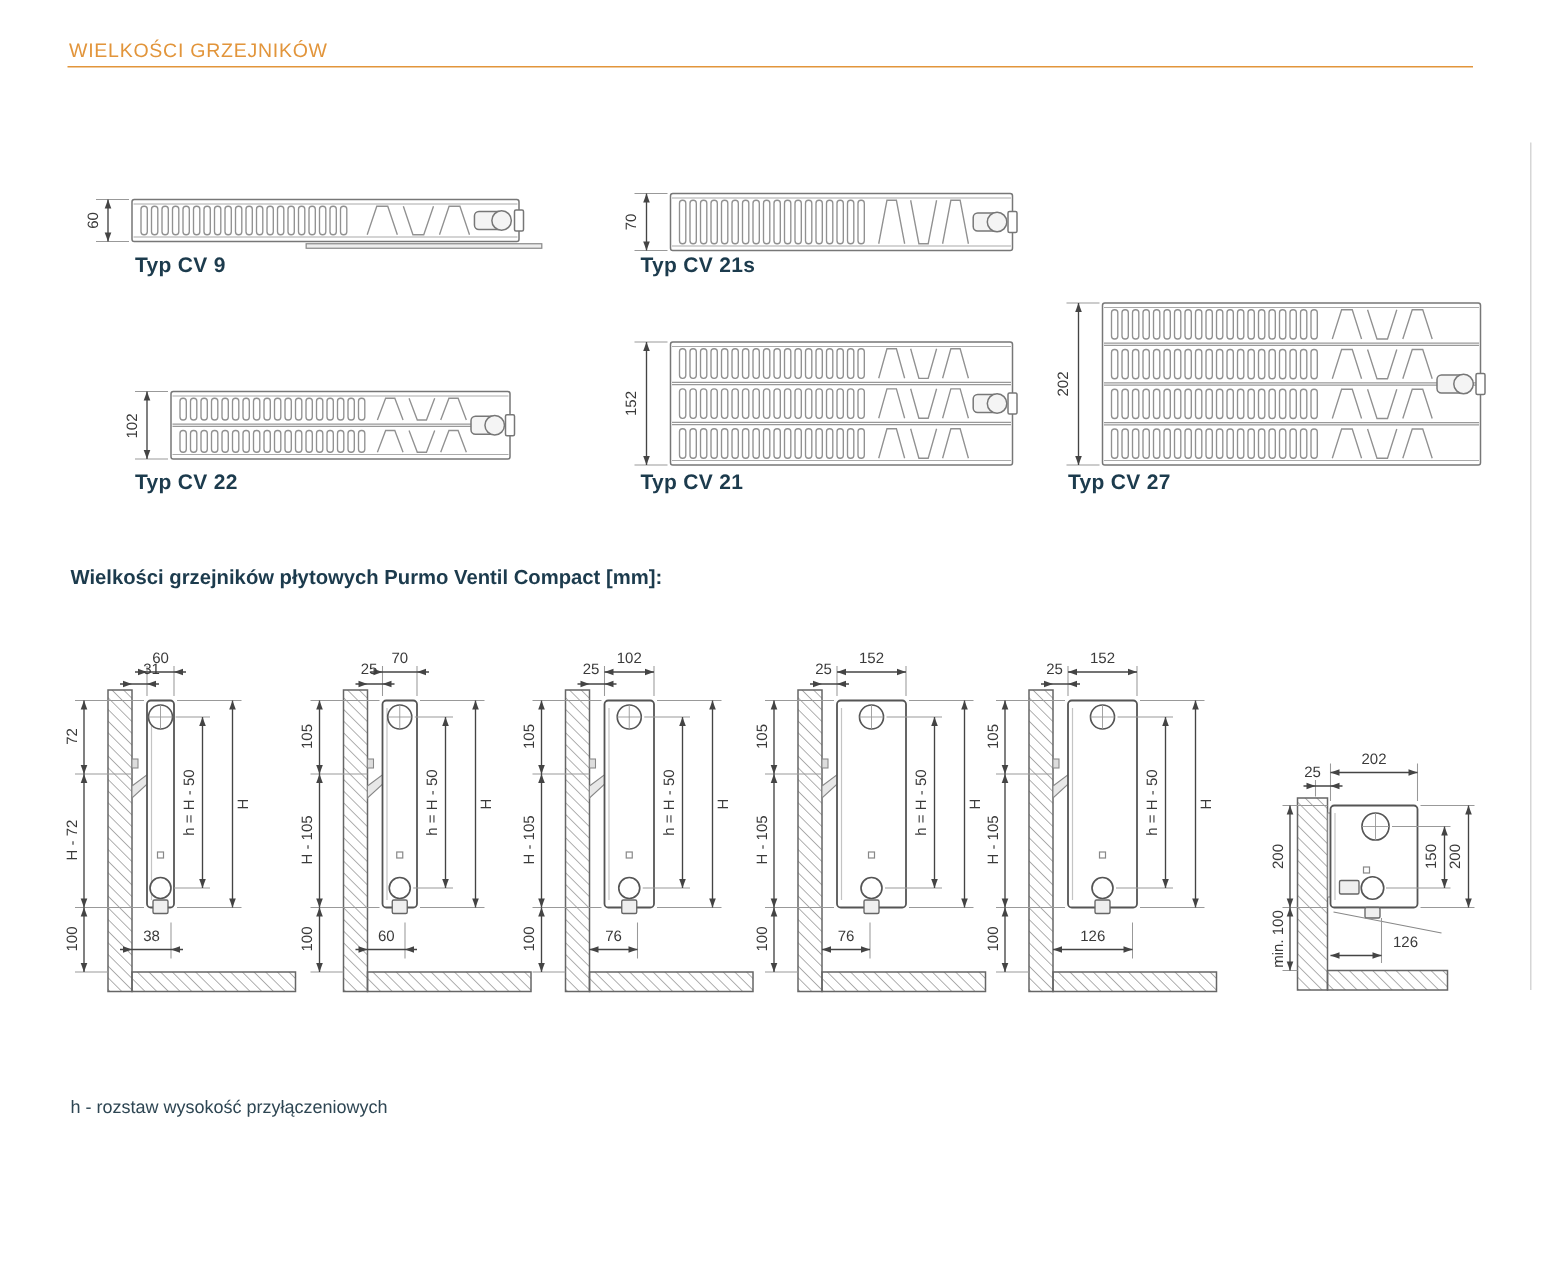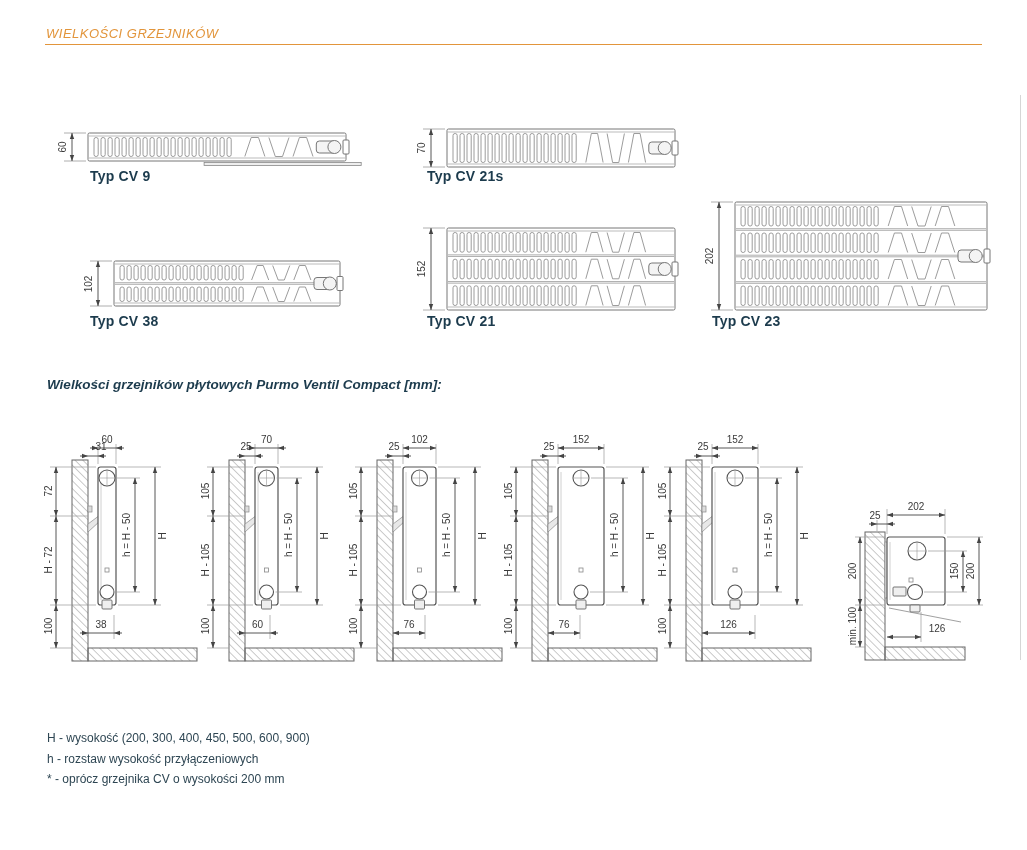--- a/index.html
+++ b/index.html
@@ -8,21 +8,20 @@
     --ink2:#2E4653;
   }
   *{box-sizing:border-box;margin:0;padding:0;}
   html,body{width:1027px;height:850px;background:#fff;overflow:hidden;}
   body{position:relative;font-family:"Liberation Sans",sans-serif;}
 
   .page-title{
     position:absolute;left:46px;top:26px;
     font-size:13px;font-weight:400;letter-spacing:.5px;
     color:var(--accent);
-    font-style:italic;
   }
   .title-underline{
     position:absolute;left:45px;top:44px;width:937px;height:1px;
     background:var(--accent);
   }
   .scan-line{position:absolute;left:1020px;top:95px;width:1px;height:565px;background:#d6d6d6;}
 
   .cs-cell,.sv-cell,.corner-cell{position:absolute;}
   .cs-cell svg,.sv-cell svg,.corner-cell svg{position:absolute;left:0;top:0;}
   .sv-cell,.corner-cell{top:420px;width:176px;height:270px;}
@@ -32,21 +31,21 @@
     white-space:nowrap;transform:translate(-50%,-50%);
   }
   .dim.rot{transform:translate(-50%,-50%) rotate(-90deg);}
 
   .cs-label{
     position:absolute;font-size:14px;font-weight:700;color:var(--ink);
     letter-spacing:.2px;white-space:nowrap;
   }
   .section-heading{
     position:absolute;left:47px;top:377px;
-    font-size:13.5px;font-weight:700;color:var(--ink);font-style:italic;
+    font-size:13.5px;font-weight:700;color:var(--ink);
   }
   .legend{position:absolute;left:47px;top:731px;}
   .legend div{font-size:12px;color:var(--ink2);margin-bottom:6.5px;white-space:nowrap;}
 </style>
 </head>
 <body>
 
 <svg width="0" height="0" style="position:absolute">
   <defs>
     <pattern id="hatch" width="5.5" height="5.5" patternUnits="userSpaceOnUse" patternTransform="rotate(-45)">
@@ -192,21 +191,21 @@
       <rect x="148.0" y="29.0" width="4.2" height="14.5" rx="2" fill="#fff" stroke="#919191" stroke-width="0.9"></rect>
       <rect x="155.0" y="29.0" width="4.2" height="14.5" rx="2" fill="#fff" stroke="#919191" stroke-width="0.9"></rect>
       <path d="M167.6,43.5 L173.1,29.0 L179.2,29.0 L184.7,43.5" fill="none" stroke="#919191" stroke-width="0.9"></path>
       <path d="M188.7,29.0 L194.2,43.5 L200.3,43.5 L205.8,29.0" fill="none" stroke="#919191" stroke-width="0.9"></path>
       <path d="M209.8,43.5 L215.3,29.0 L221.4,29.0 L226.9,43.5" fill="none" stroke="#919191" stroke-width="0.9"></path>
       <rect x="230.0" y="19.5" width="16.9" height="12" rx="3" fill="#f4f4f4" stroke="#777" stroke-width="1"></rect>
       <circle cx="245.8" cy="25.5" r="6.5" fill="#f4f4f4" stroke="#777" stroke-width="1"></circle>
       <rect x="253" y="18.5" width="6" height="14" rx="1" fill="#fff" stroke="#777" stroke-width="1"></rect>
     </svg>
   <span class="dim rot d-depth" style="left: 5px; top: 25.5px;">102</span>
-  <span class="cs-label" style="left:6px;top:55px">Typ CV 38</span>
+  <span class="cs-label" style="left:6px;top:55px">Typ CV 22</span>
 </div>
 
 <div class="cs-cell" style="left:417px;top:225px">
   <svg width="282" height="92">
       <line x1="6" y1="3" x2="28" y2="3" stroke="#999" stroke-width="0.8"></line>
       <line x1="6" y1="85" x2="28" y2="85" stroke="#999" stroke-width="0.8"></line>
       <line x1="14" y1="3" x2="14" y2="85" stroke="#444" stroke-width="0.9"></line>
       <path d="M14,3 l-2.2,6 l4.4,0 z" fill="#444"></path>
       <path d="M14,85 l-2.2,-6 l4.4,0 z" fill="#444"></path>
       <rect x="30" y="3" width="228" height="82" rx="1.5" fill="#fff" stroke="#777" stroke-width="1"></rect>
@@ -393,21 +392,21 @@
       <rect x="162.0" y="87.0" width="4.2" height="19.5" rx="2" fill="#fff" stroke="#919191" stroke-width="0.9"></rect>
       <rect x="169.0" y="87.0" width="4.2" height="19.5" rx="2" fill="#fff" stroke="#919191" stroke-width="0.9"></rect>
       <path d="M183.2,106.5 L189.4,87.0 L196.5,87.0 L202.7,106.5" fill="none" stroke="#919191" stroke-width="0.9"></path>
       <path d="M206.7,87.0 L213.0,106.5 L220.0,106.5 L226.2,87.0" fill="none" stroke="#919191" stroke-width="0.9"></path>
       <path d="M230.2,106.5 L236.5,87.0 L243.5,87.0 L249.8,106.5" fill="none" stroke="#919191" stroke-width="0.9"></path>
       <rect x="253.0" y="51" width="18.9" height="12" rx="3" fill="#f4f4f4" stroke="#777" stroke-width="1"></rect>
       <circle cx="270.7" cy="57" r="6.5" fill="#f4f4f4" stroke="#777" stroke-width="1"></circle>
       <rect x="279" y="50" width="6" height="14" rx="1" fill="#fff" stroke="#777" stroke-width="1"></rect>
     </svg>
   <span class="dim rot d-depth" style="left: 5px; top: 57px;">202</span>
-  <span class="cs-label" style="left:7px;top:114px">Typ CV 23</span>
+  <span class="cs-label" style="left:7px;top:114px">Typ CV 27</span>
 </div>
 
 <h2 class="section-heading">Wielkości grzejników płytowych Purmo Ventil Compact [mm]:</h2>
 
 <div class="sv-cell" style="left:42px">
   <svg width="170" height="270">
       <rect x="30" y="40" width="16" height="201" rx="0" fill="url(#hatch)" stroke="#666" stroke-width="1"></rect>
       <rect x="46" y="228" width="109" height="13" rx="0" fill="url(#hatch)" stroke="#666" stroke-width="1"></rect>
       <path d="M46,104 L58,95 L58,101 L46,112 Z" fill="#e8e8e8" stroke="#888" stroke-width="0.7"></path>
       <rect x="46" y="86" width="4" height="6" rx="0" fill="#ddd" stroke="#888" stroke-width="0.7"></rect>
@@ -756,16 +755,14 @@
   <span class="dim d-topw" style="left: 65px; top: 87px;">202</span>
   <span class="dim d-off" style="left: 24px; top: 96px;">25</span>
   <span class="dim rot d-lt" style="left: 2px; top: 151px;">200</span>
   <span class="dim rot d-lb" style="left: 2px; top: 206px;">min. 100</span>
   <span class="dim rot d-ri" style="left: 104px; top: 151px;">150</span>
   <span class="dim rot d-ro" style="left: 120px; top: 151px;">200</span>
   <span class="dim d-bw" style="left: 86px; top: 209px;">126</span>
 </div>
 
 <div class="legend">
-  <div>H - wysokość (200, 300, 400, 450, 500, 600, 900)</div>
   <div>h - rozstaw wysokość przyłączeniowych</div>
-  <div>* - oprócz grzejnika CV o wysokości 200 mm</div>
 </div>
 
 </body></html>

